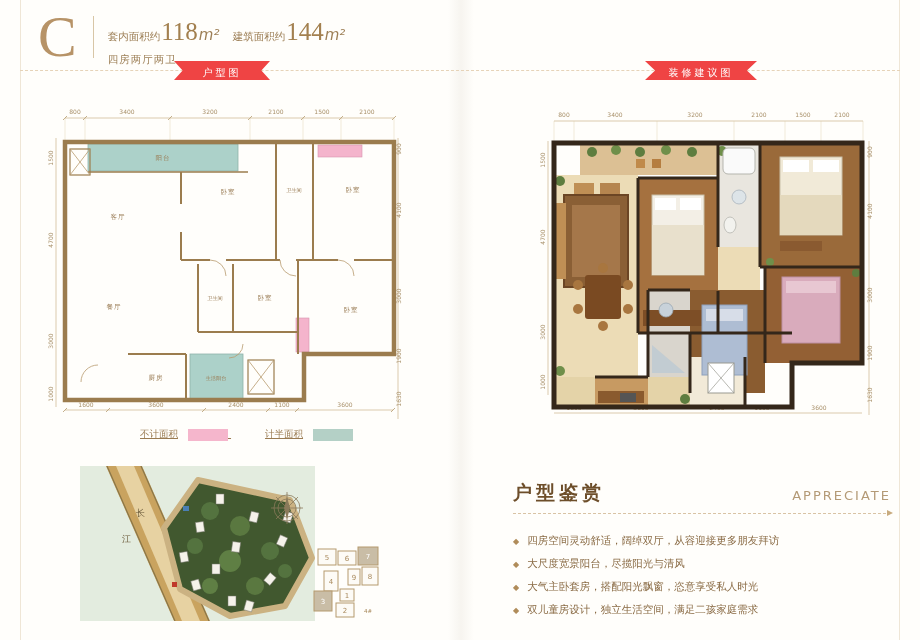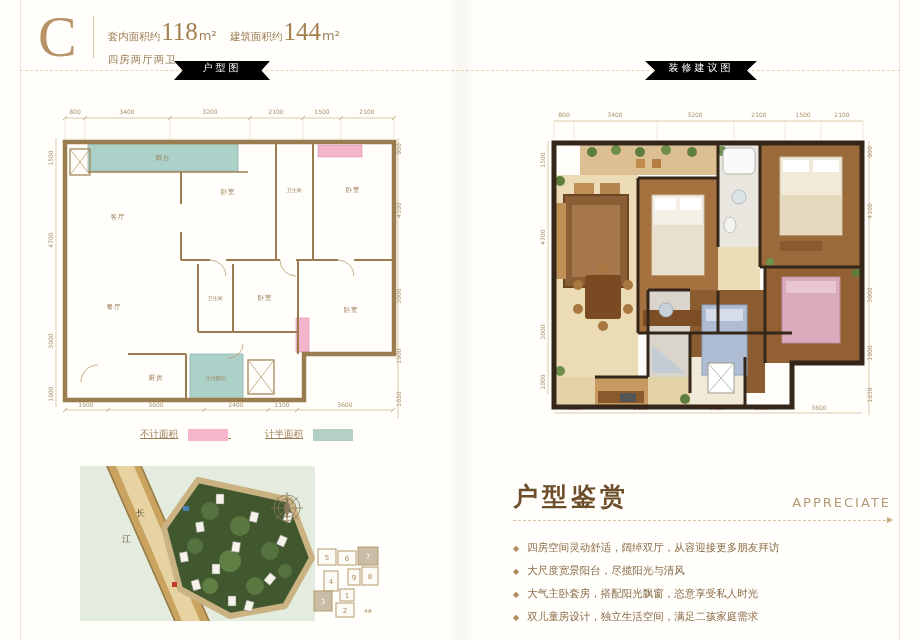--- a/index.html
+++ b/index.html
@@ -11,27 +11,27 @@
   .edge-line{position:absolute;top:0;bottom:0;width:1px;background:#efe6d6;}
   .fold{position:absolute;top:0;bottom:0;left:448px;width:26px;
     background:linear-gradient(90deg,rgba(0,0,0,0),rgba(140,120,90,.07),rgba(0,0,0,0));}
   
   .header{position:absolute;left:38px;top:8px;display:flex;align-items:flex-start;}
   .unit-letter{font-family:"Liberation Serif","DejaVu Serif",serif;font-size:58px;line-height:58px;color:#b79367;}
   .header-divider{width:1px;height:42px;background:#d8c6a6;margin:8px 14px 0 16px;}
   .header-text{padding-top:10px;}
   .area-line{color:#9d7f56;font-size:10.5px;white-space:nowrap;}
   .area-line .num{font-family:"Liberation Serif","DejaVu Serif",serif;font-size:25px;color:#a3804f;margin:0 1px;}
-  .area-line .unit{font-size:13px;color:#9d7f56;}
+  .area-line .unit{font-size:15px;color:#9d7f56;font-style:italic;}
   .area-line .sp{margin-left:10px;}
   .layout-line{margin-top:7px;font-size:10.5px;color:#9d7f56;letter-spacing:1px;}
   
   .rule-dashed{position:absolute;left:20px;right:20px;top:70px;border-top:1px dashed #e6d3b8;}
-  .ribbon{position:absolute;top:61px;height:19px;background:#000000;color:#fff;
-    display:flex;align-items:flex-start;justify-content:center;
+  .ribbon{position:absolute;top:61px;height:19px;background:#ef4444;color:#fff;
+    display:flex;align-items:flex-end;justify-content:center;
     font-size:10px;letter-spacing:3px;
     clip-path:polygon(0 0,100% 0,91% 50%,100% 100%,0 100%,9% 50%);}
   .ribbon-left{left:174px;width:96px;}
   .ribbon-right{left:645px;width:112px;}
   
   .plan-svg{position:absolute;}
   .dim{font-size:6px;fill:#a8906a;}
   .room{font-size:6.5px;fill:#9a7c55;letter-spacing:1px;}
   .room-sm{font-size:5.2px;fill:#9a7c55;}
   .dimline{stroke:#c2a878;stroke-width:.6;}
@@ -40,21 +40,21 @@
   .wall{stroke:#9b7c4e;fill:none;}
   .wall-d{stroke:#34271a;fill:none;}
   .thin{stroke:#b89b6f;stroke-width:.8;fill:none;}
   
   .legend{position:absolute;left:140px;top:428px;font-size:9.5px;color:#9a7b52;}
   .legend-item{margin-right:34px;text-decoration:underline;}
   .swatch{display:inline-block;width:40px;height:12px;margin-left:10px;vertical-align:middle;}
   
   .appreciate{position:absolute;left:513px;top:480px;width:378px;}
   .app-head{display:flex;align-items:flex-end;justify-content:space-between;}
-  .app-title{font-family:"Liberation Serif","DejaVu Serif",serif;font-size:25px;font-weight:bold;
+  .app-title{font-family:"Liberation Serif","DejaVu Serif",serif;font-size:19px;font-weight:bold;
     color:#6d4e2a;letter-spacing:4px;}
   .app-sub{font-size:13px;letter-spacing:2px;color:#b49a76;padding-bottom:3px;}
   .app-rule{position:relative;border-top:1px dashed #d9c3a4;margin-top:7px;}
   .app-rule .arrow{position:absolute;right:-2px;top:-4px;width:0;height:0;
     border-left:6px solid #c8ab7e;border-top:3.5px solid transparent;border-bottom:3.5px solid transparent;}
   .app-list{list-style:none;margin:20px 0 0 0;padding:0;}
   .app-list li{font-size:10.5px;color:#8a6b45;margin-bottom:9px;display:flex;align-items:baseline;}
   .bullet{color:#b08c5a;font-size:8px;margin-right:8px;}
 </style>
 </head>

